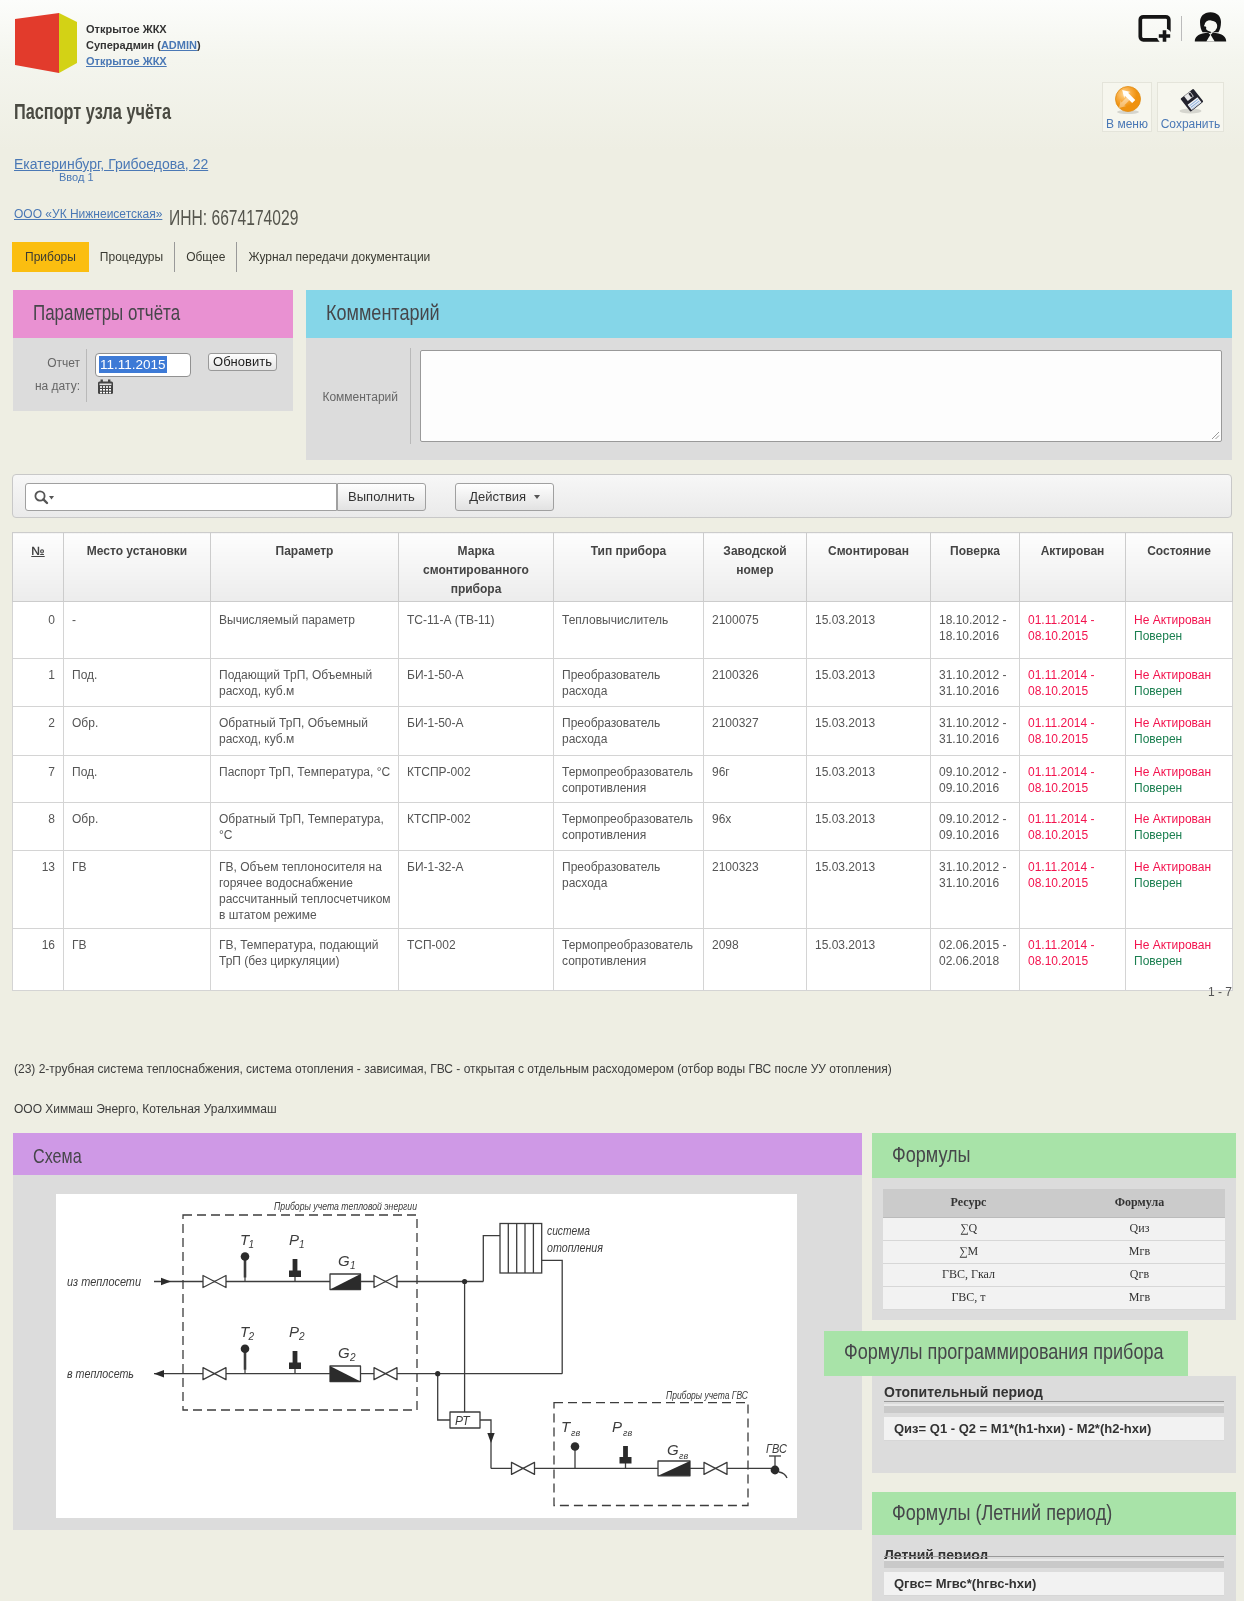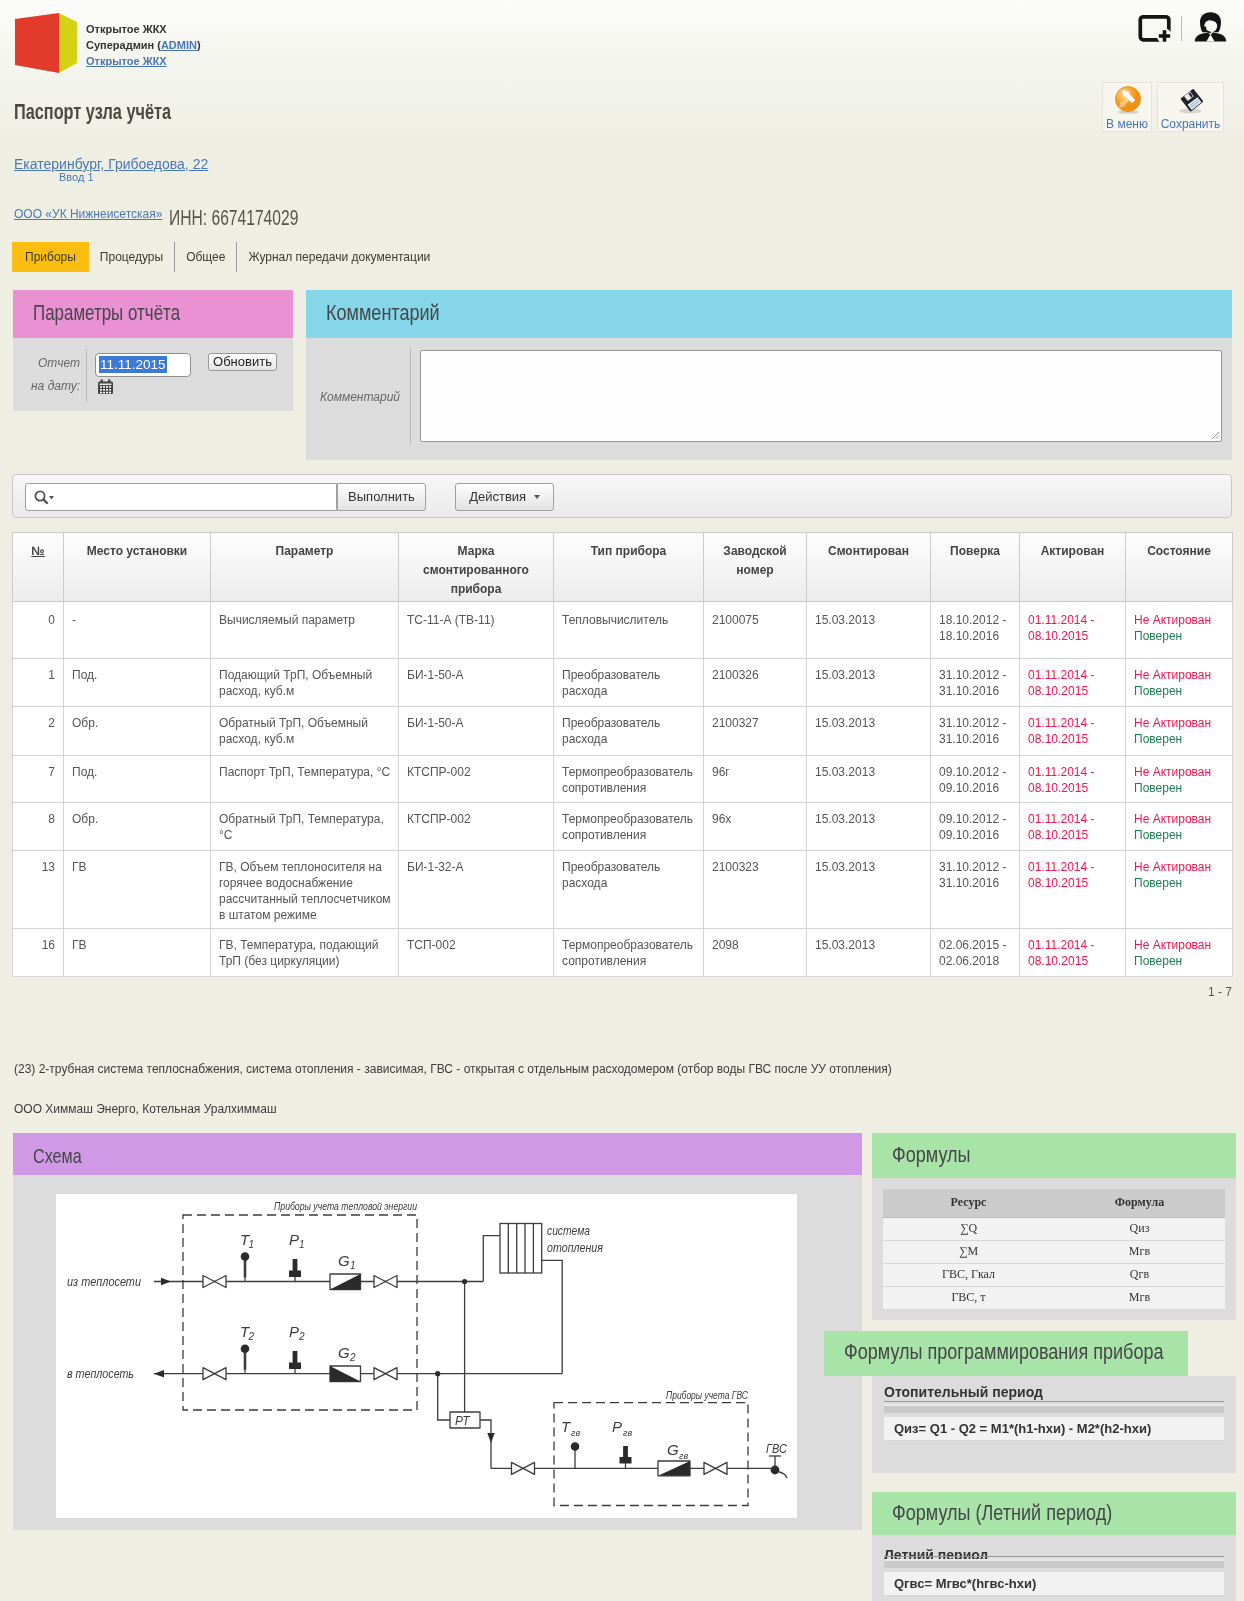--- a/index.html
+++ b/index.html
@@ -53,21 +53,21 @@
 .phead .t { position:absolute; left:20px; color:#46464a; }
 .pbody { position:absolute; background:#dcdcdc; }
 
 #pink-h { left:13px; top:290px; width:280px; height:48px; background:#e991d2; }
 #pink-h .t { top:10px; font-size:22px; }
 #pink-b { left:13px; top:338px; width:280px; height:73px; }
 #cyan-h { left:306px; top:290px; width:926px; height:48px; background:#85d6e8; }
 #cyan-h .t { top:10px; font-size:22px; }
 #cyan-b { left:306px; top:338px; width:926px; height:122px; }
 
-.flabel { position:absolute; font-size:12px; color:#666; text-align:right;font-style:italic; }
+.flabel { position:absolute; font-size:12px; color:#666; text-align:right; }
 .vsep { position:absolute; width:1px; background:#b9b9b9; }
 
 #date-inp { position:absolute; left:95px; top:353px; width:96px; height:24px; background:#fff; border:1px solid #919191; border-radius:4px; font-size:13.5px; line-height:22px; padding-left:3px; }
 #date-inp .sel { background:#3d7ad6; color:#fff; padding:1px 1px; }
 #btn-refresh { position:absolute; left:208px; top:353px; width:69px; height:18px; background:linear-gradient(#fefefe,#e4e4e4); border:1px solid #999; border-radius:3px; font-size:13px; color:#222; text-align:center; line-height:16px; }
 #cal-ico { position:absolute; left:97px; top:379px; }
 
 #ta { position:absolute; left:420px; top:350px; width:802px; height:92px; background:#fdfdfd; border:1px solid #999; border-radius:2px; }
 
 
@@ -327,21 +327,21 @@
           <td>ГВ</td>
           <td>ГВ, Объем теплоносителя на горячее водоснабжение рассчитанный теплосчетчиком в штатом режиме</td>
           <td>БИ-1-32-А</td>
           <td>Преобразователь расхода</td>
           <td>2100323</td>
           <td>15.03.2013</td>
           <td>31.10.2012 - 31.10.2016</td>
           <td class="red">01.11.2014 - 08.10.2015</td>
           <td><span class="red">Не Актирован</span><br><span class="grn">Поверен</span></td>
     </tr>
-    <tr style="height:48px;margin-left:18px;">
+    <tr style="height:62px;margin-left:18px;">
       <td class="num">16</td>
           <td>ГВ</td>
           <td>ГВ, Температура, подающий ТрП (без циркуляции)</td>
           <td>ТСП-002</td>
           <td>Термопреобразователь сопротивления</td>
           <td>2098</td>
           <td>15.03.2013</td>
           <td>02.06.2015 - 02.06.2018</td>
           <td class="red">01.11.2014 - 08.10.2015</td>
           <td><span class="red">Не Актирован</span><br><span class="grn">Поверен</span></td>

